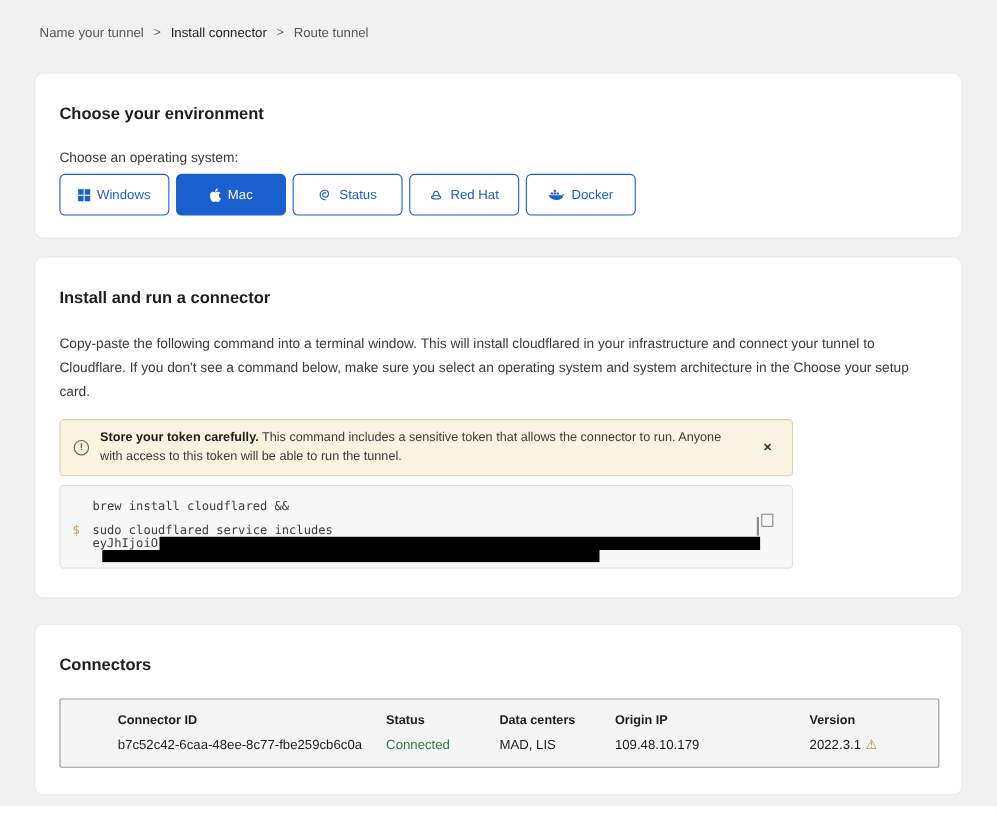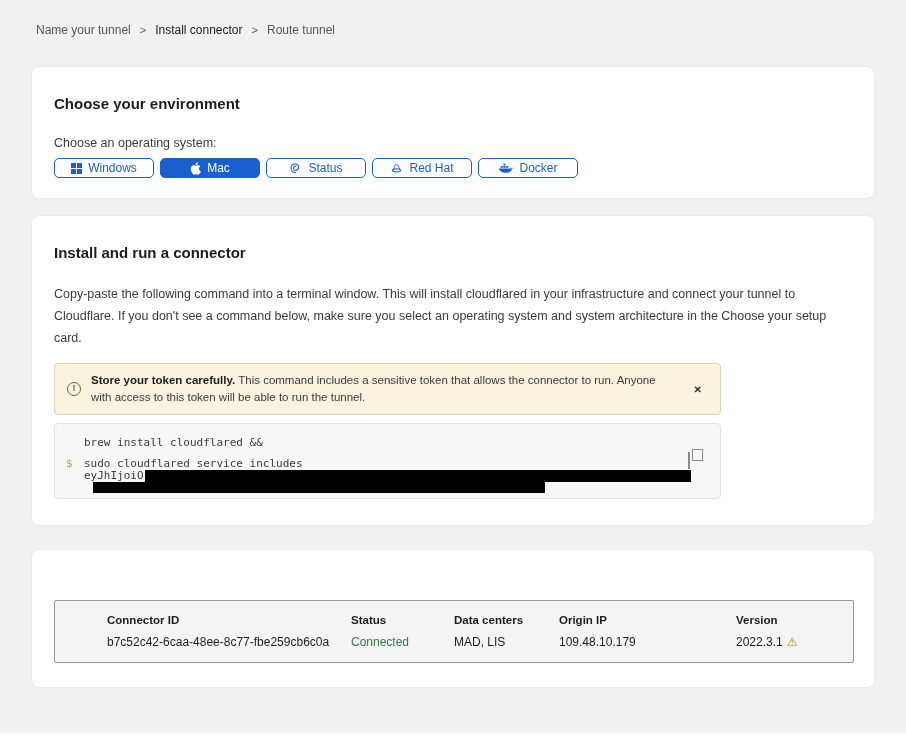--- a/index.html
+++ b/index.html
@@ -24,21 +24,21 @@
     border:1px solid #e9e9e9;
     border-radius:8px;
     padding:28px 22px 20px 22px;
   }
   .card-title { font-size:15px; font-weight:bold; color:#1d1d1d; }
 
   
   .os-label { margin-top:24px; font-size:12.5px; color:#3b3b3b; }
   .os-row { margin-top:8px; display:flex; gap:6px; }
   .os-btn {
-    width:100px; height:20px;
+    width:100px; height:38px;
     border:1px solid #1a5fce; border-radius:5px;
     background:#ffffff; color:#1a5fce;
     font-family:"Liberation Sans", sans-serif;
     font-size:12px;
     display:flex; align-items:center; justify-content:center; gap:6px;
     cursor:pointer;
   }
   .os-btn svg { display:block; }
   .os-btn .win-grid { display:grid; grid-template-columns:5px 5px; grid-template-rows:5px 5px; gap:1px; }
   .os-btn .win-grid i { background:#1a5fce; display:block; }
@@ -198,20 +198,21 @@
         <div class="redact-bar bar1"></div>
       </div>
       <div class="redact-bar bar2"></div>
       <button class="copy-btn" title="">
         <span class="copy-shape"></span>
       </button>
     </div>
   </section>
 
   <section class="card card3">
+    <h2 class="card-title">Connectors</h2>
 
     <div class="conn-table">
       <div class="tbl-row head">
         <span>Connector ID</span>
         <span>Status</span>
         <span>Data centers</span>
         <span>Origin IP</span>
         <span>Version</span>
       </div>
       <div class="tbl-row vals">

